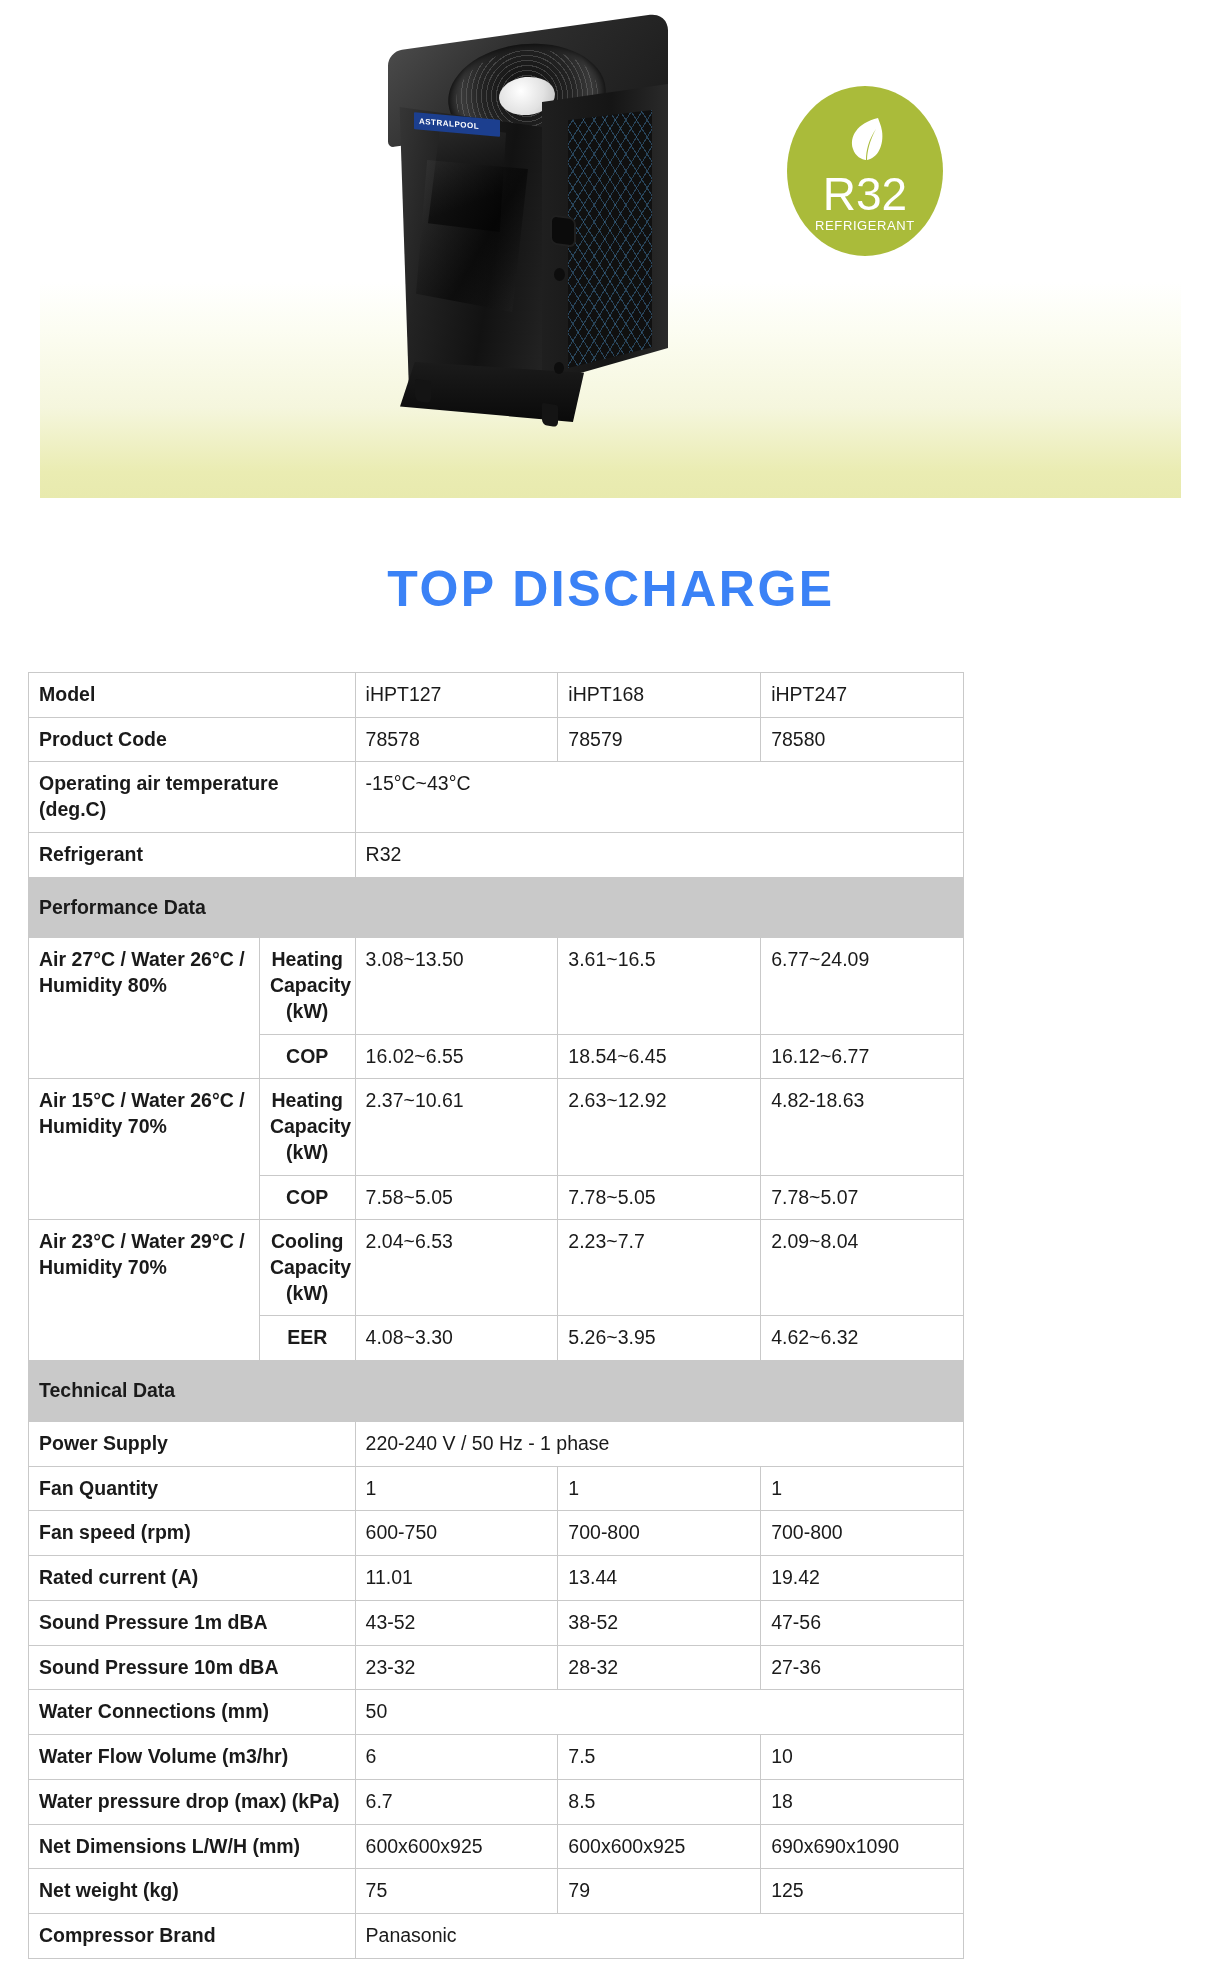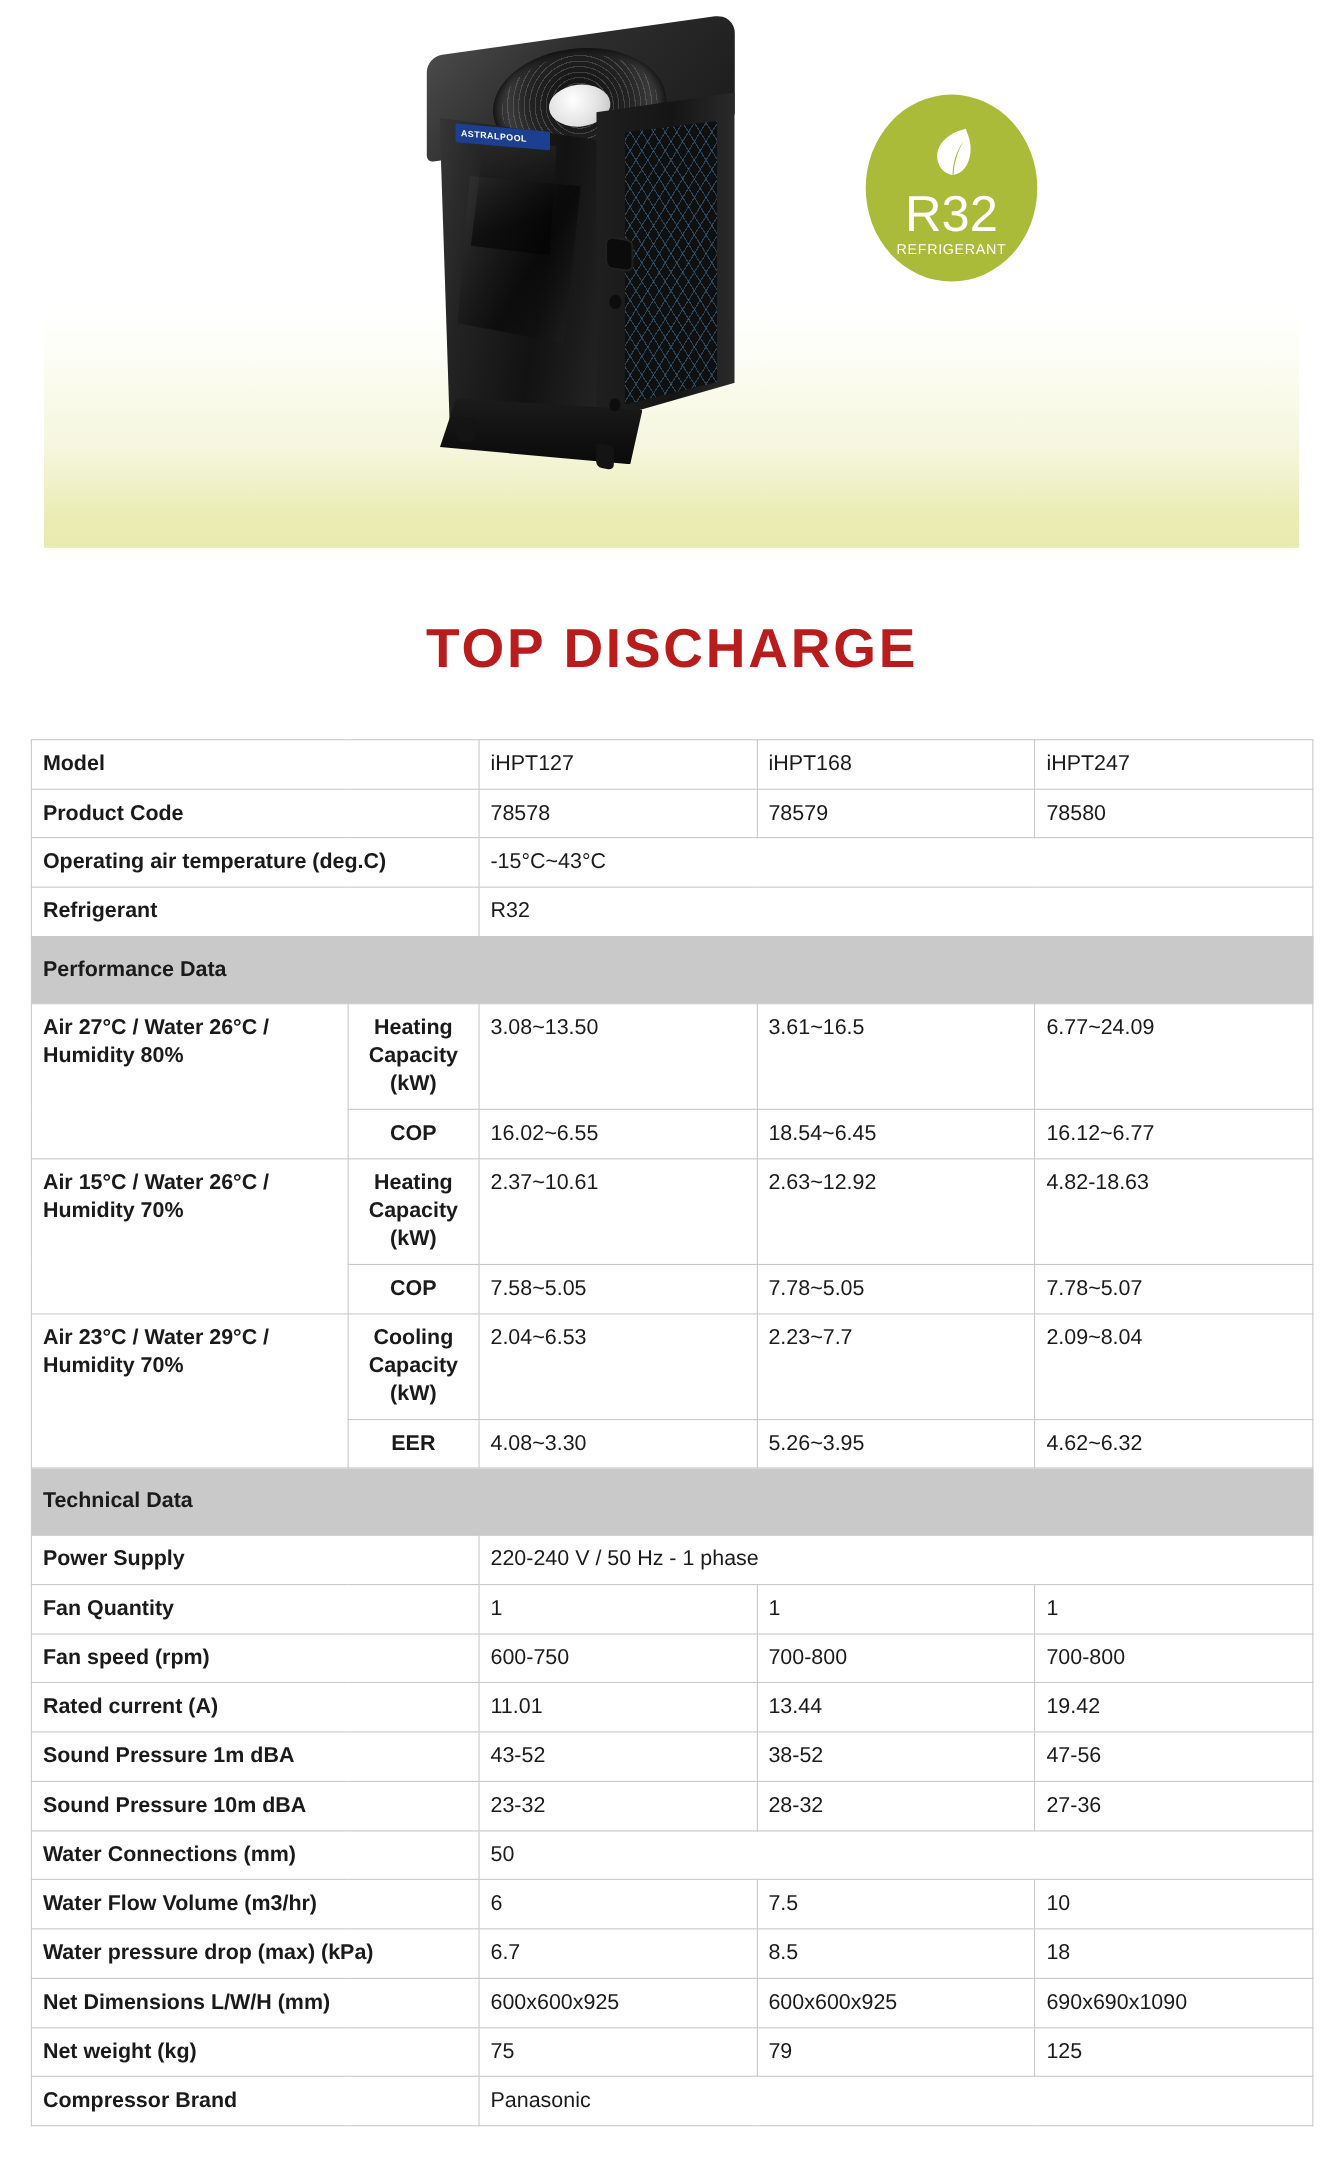--- a/index.html
+++ b/index.html
@@ -201,29 +201,29 @@
   
   .page-title {
     position: absolute;
     left: 0;
     top: 560px;
     width: 1222px;
     text-align: center;
     font-size: 50px;
     font-weight: bold;
     letter-spacing: 2.5px;
-    color: #b91c1c;
+    color: #3b82f6;
   }
 
   
   .spec-table {
     position: absolute;
     left: 28px;
     top: 672px;
-    width: 1166px;
+    width: 936px;
     border-collapse: collapse;
     table-layout: fixed;
     font-size: 19.5px;
   }
   .spec-table td {
     border: 1px solid #c9c9c9;
     padding: 9px 10px;
     vertical-align: top;
     line-height: 1.32;
   }

